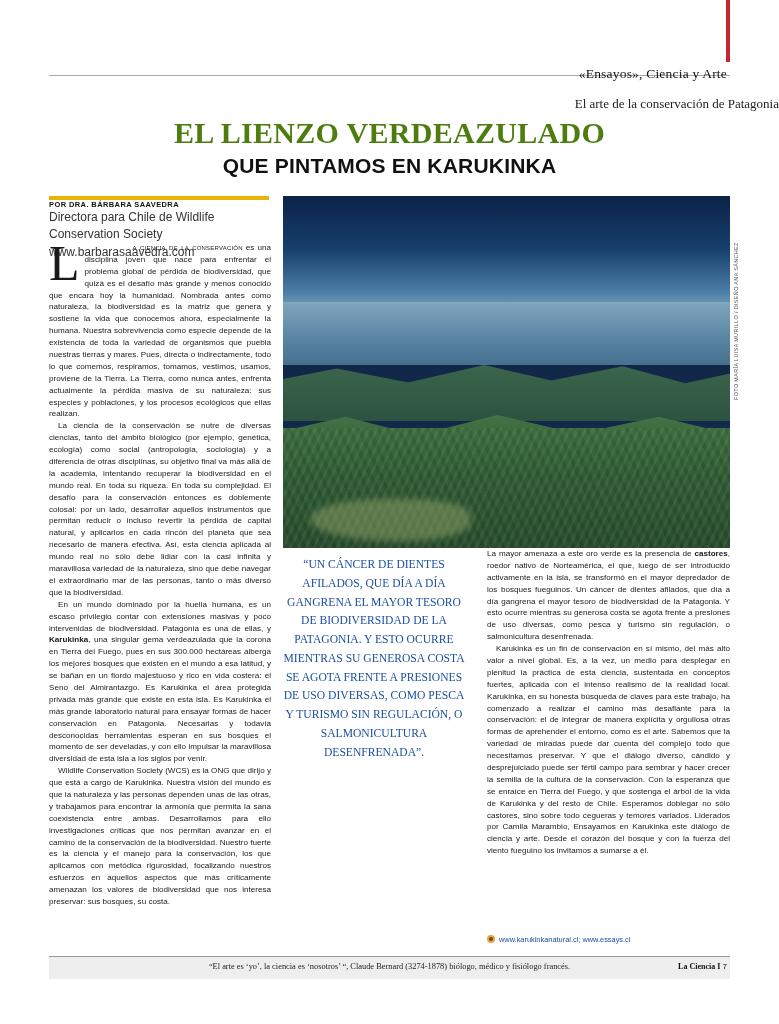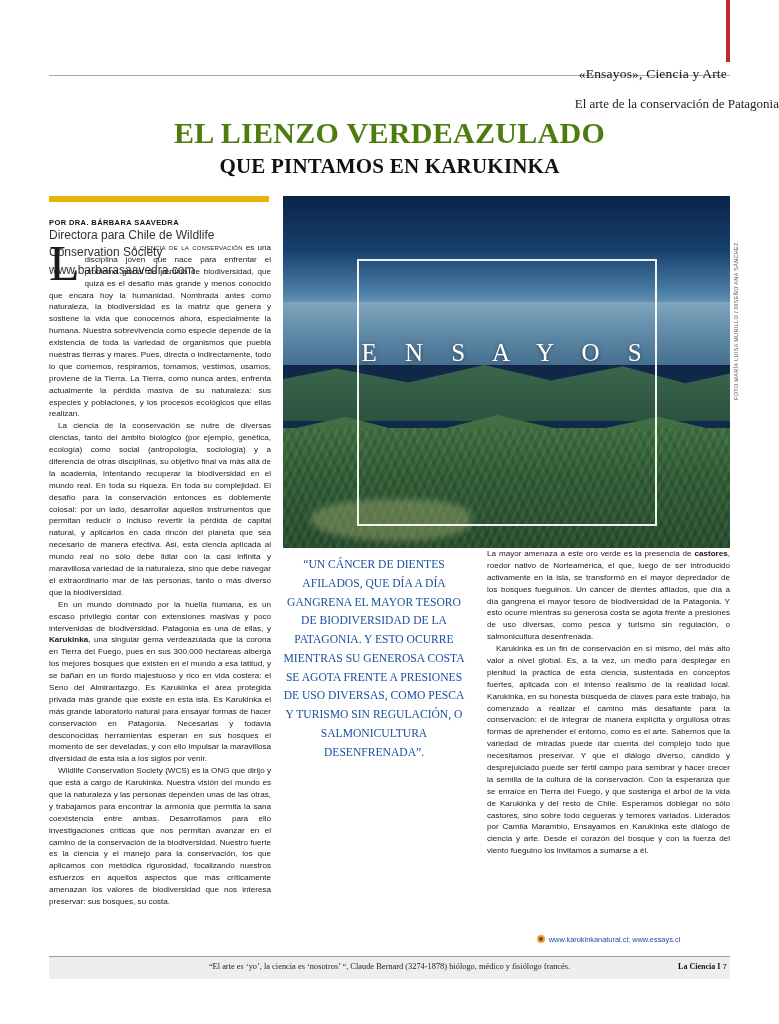--- a/index.html
+++ b/index.html
@@ -40,31 +40,31 @@
     position:absolute; top:116px; left:0; right:0;
     text-align:center;
     font-family:"Liberation Serif", serif;
     font-weight:bold;
     font-size:30px; color:#4d7c0f;
     letter-spacing:.3px;
   }
   .title-sub {
     position:absolute; top:154px; left:0; right:0;
     text-align:center;
-    font-family:Liberation Serif, serif;
+    font-family:Liberation Sans, sans-serif;
     font-weight:bold;
     font-size:21px; color:#111;
     letter-spacing:.2px;
   }
 
   
   .byline {
     position:absolute; top:196px; left:49px; width:220px;
-    border-top:6px solid #eab308;
-    padding-top:16px;
+    border-top:4px solid #eab308;
+    padding-top:0;
   }
   .byline .author {
     font-size:7.5px; letter-spacing:.4px; color:#111; font-weight:bold;
     text-transform:uppercase;
   }
   .byline .role, .byline .url {
     font-size:12px; color:#333; line-height:1.45;
   }
 
   
@@ -161,21 +161,21 @@
     font-size:11.6px;
     line-height:1.62;
     color:#1c4fa1;
     text-align:center;
   }
 
   .bold { font-weight:bold; }
 
   .weblinks {
     position:absolute; left:487px; top:935px; width:243px;
-    font-size:7.4px; color:#1c4fa1;text-align:center;
+    font-size:7.4px; color:#1c4fa1;
   }
   .weblinks .dot {
     display:inline-block; width:8px; height:8px; border-radius:50%;
     background:#e8a33d; margin-right:4px; vertical-align:-1px;
     position:relative;
   }
   .weblinks .dot:after{
     content:""; position:absolute; left:2px; top:2px; width:4px; height:4px;
     border-radius:50%; background:#7a4a12;
   }
@@ -220,23 +220,20 @@
 
 <div class="photo">
   <div class="sky"></div>
   <div class="mount"></div>
   <div class="lake"></div>
   <div class="hill-far"></div>
   <div class="hill-mid"></div>
   <div class="forest"></div>
   <div class="forest-tex"></div>
   <div class="clearing"></div>
-  <div class="ensayos-frame">
-    <div class="ensayos-word">E N S A Y O S</div>
-  </div>
 </div>
 <div class="photo-credit">FOTO MARÍA LUISA MURILLO / DISEÑO ANA SÁNCHEZ</div>
 
 <div class="col" id="col1">
   <p class="first"><span class="dropcap">L</span><span class="smallcaps">a ciencia de la conservación</span><span> es una disciplina joven que nace para enfrentar el problema global de pérdida de biodiversidad, que quizá es el desafío más grande y menos conocido que encara hoy la humanidad. Nombrada antes como naturaleza, la biodiversidad es la matriz que genera y sostiene la vida que conocemos ahora, especialmente la humana. Nuestra sobrevivencia como especie depende de la existencia de toda la variedad de organismos que puebla nuestras tierras y mares. Pues, directa o indirectamente, todo lo que comemos, respiramos, tomamos, vestimos, usamos, proviene de la Tierra. La Tierra, como nunca antes, enfrenta actualmente la pérdida masiva de su naturaleza: sus especies y poblaciones, y los procesos ecológicos que ellas realizan.</span></p>
   <p>La ciencia de la conservación se nutre de diversas ciencias, tanto del ámbito biológico (por ejemplo, genética, ecología) como social (antropología, sociología) y a diferencia de otras disciplinas, su objetivo final va más allá de la academia, intentando recuperar la biodiversidad en el mundo real. En toda su riqueza. En toda su complejidad. El desafío para la conservación entonces es doblemente colosal: por un lado, desarrollar aquellos instrumentos que permitan reducir o incluso revertir la pérdida de capital natural, y aplicarlos en cada rincón del planeta que sea necesario de manera efectiva. Así, esta ciencia aplicada al mundo real no sólo debe lidiar con la casi infinita y maravillosa variedad de la naturaleza, sino que debe navegar el extraordinario mar de las personas, tanto o más diverso que la biodiversidad.</p>
   <p><span>En un mundo dominado por la huella humana, es un escaso privilegio contar con extensiones masivas y poco intervenidas de biodiversidad. Patagonia es una de ellas, y </span><span class="bold">Karukinka</span><span>, una singular gema verdeazulada que la corona en Tierra del Fuego, pues en sus 300.000 hectáreas alberga los mejores bosques que existen en el mundo a esa latitud, y se bañan en un fiordo majestuoso y rico en vida costera: el Seno del Almirantazgo. Es Karukinka el área protegida privada más grande que existe en esta isla. Es Karukinka el más grande laboratorio natural para ensayar formas de hacer conservación en Patagonia. Necesarias y todavía desconocidas herramientas esperan en sus bosques el momento de ser develadas, y con ello impulsar la maravillosa diversidad de esta isla a los siglos por venir.</span></p>
   <p>Wildlife Conservation Society (WCS) es la ONG que dirijo y que está a cargo de Karukinka. Nuestra visión del mundo es que la naturaleza y las personas dependen unas de las otras, y trabajamos para encontrar la armonía que permita la sana coexistencia entre ambas. Desarrollamos para ello investigaciones críticas que nos permitan avanzar en el camino de la conservación de la biodiversidad. Nuestro fuerte es la ciencia y el manejo para la conservación, los que aplicamos con metódica rigurosidad, focalizando nuestros esfuerzos en aquellos aspectos que más críticamente amenazan los valores de biodiversidad que nos interesa preservar: sus bosques, su costa.</p>
 </div>
 

